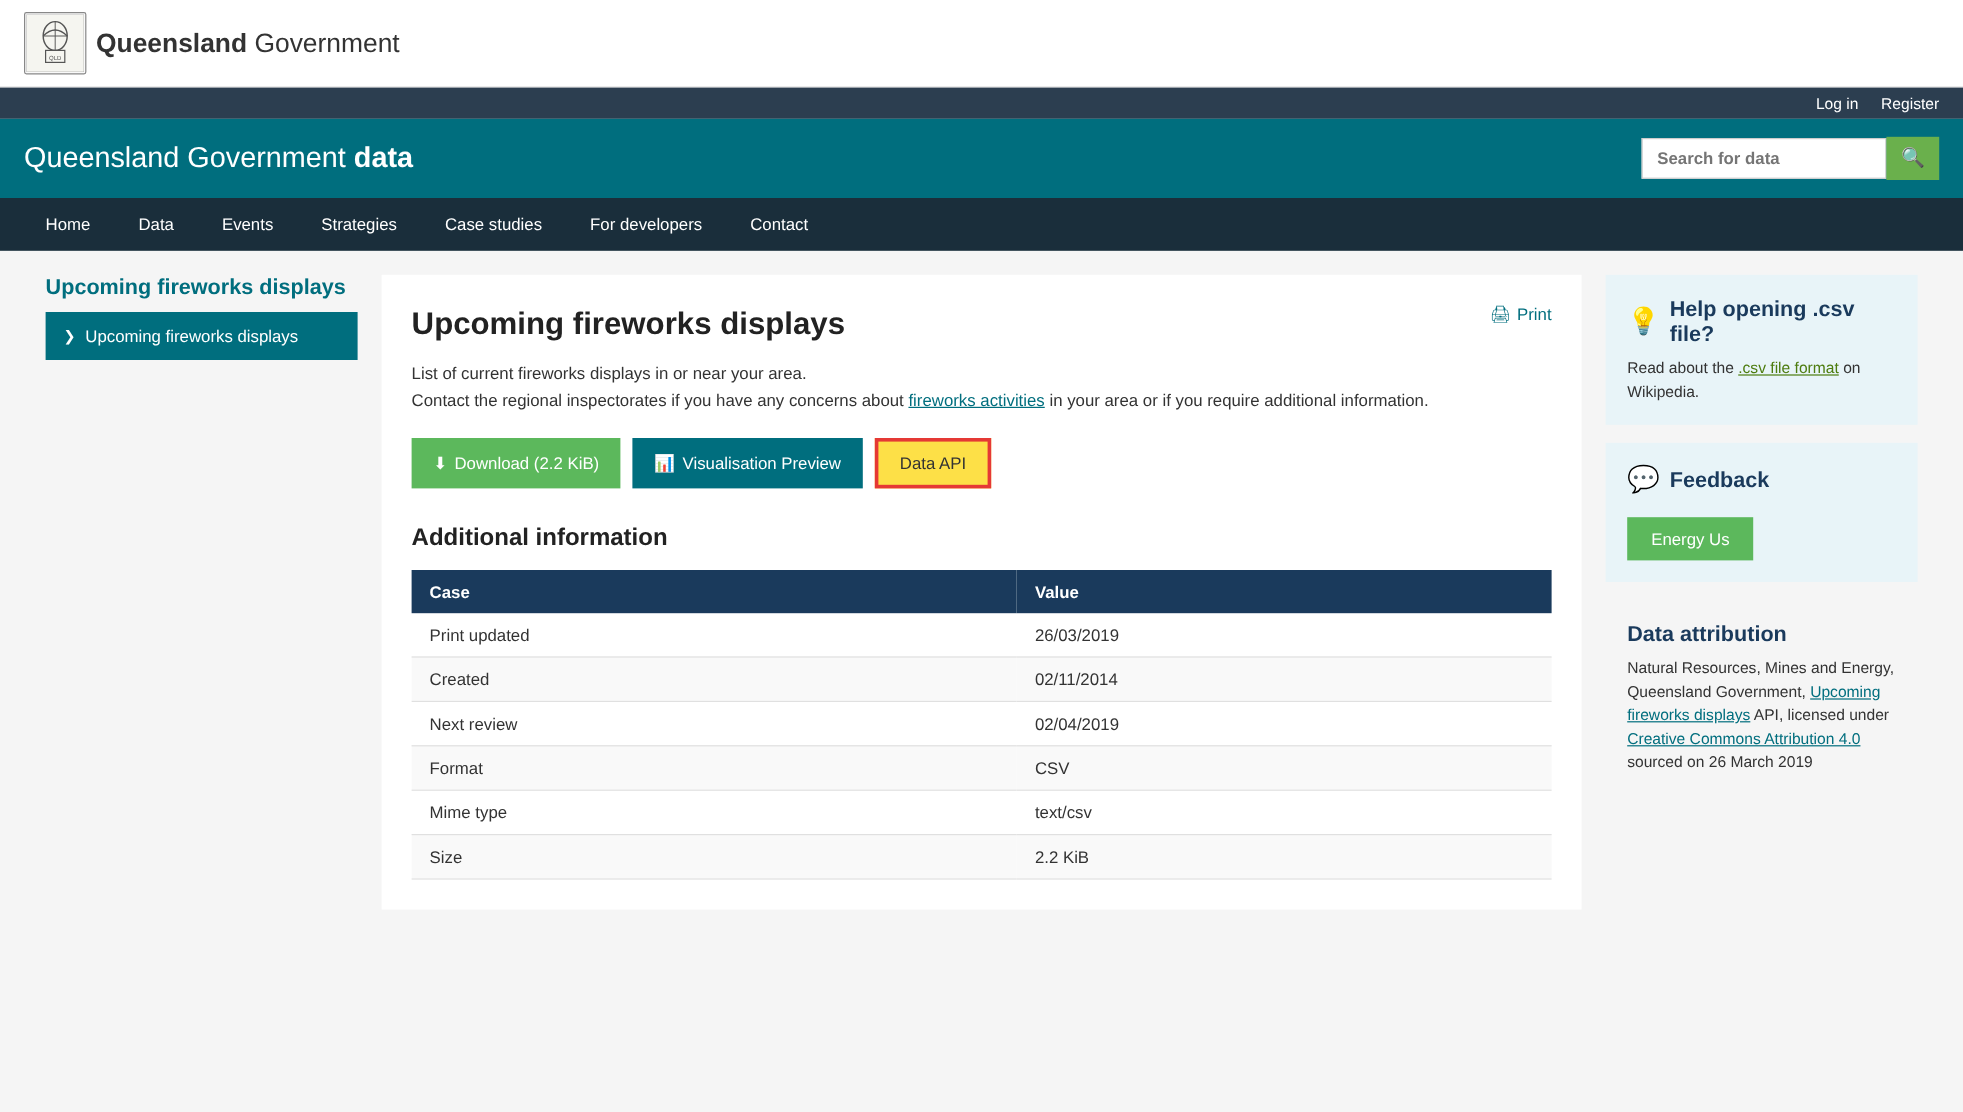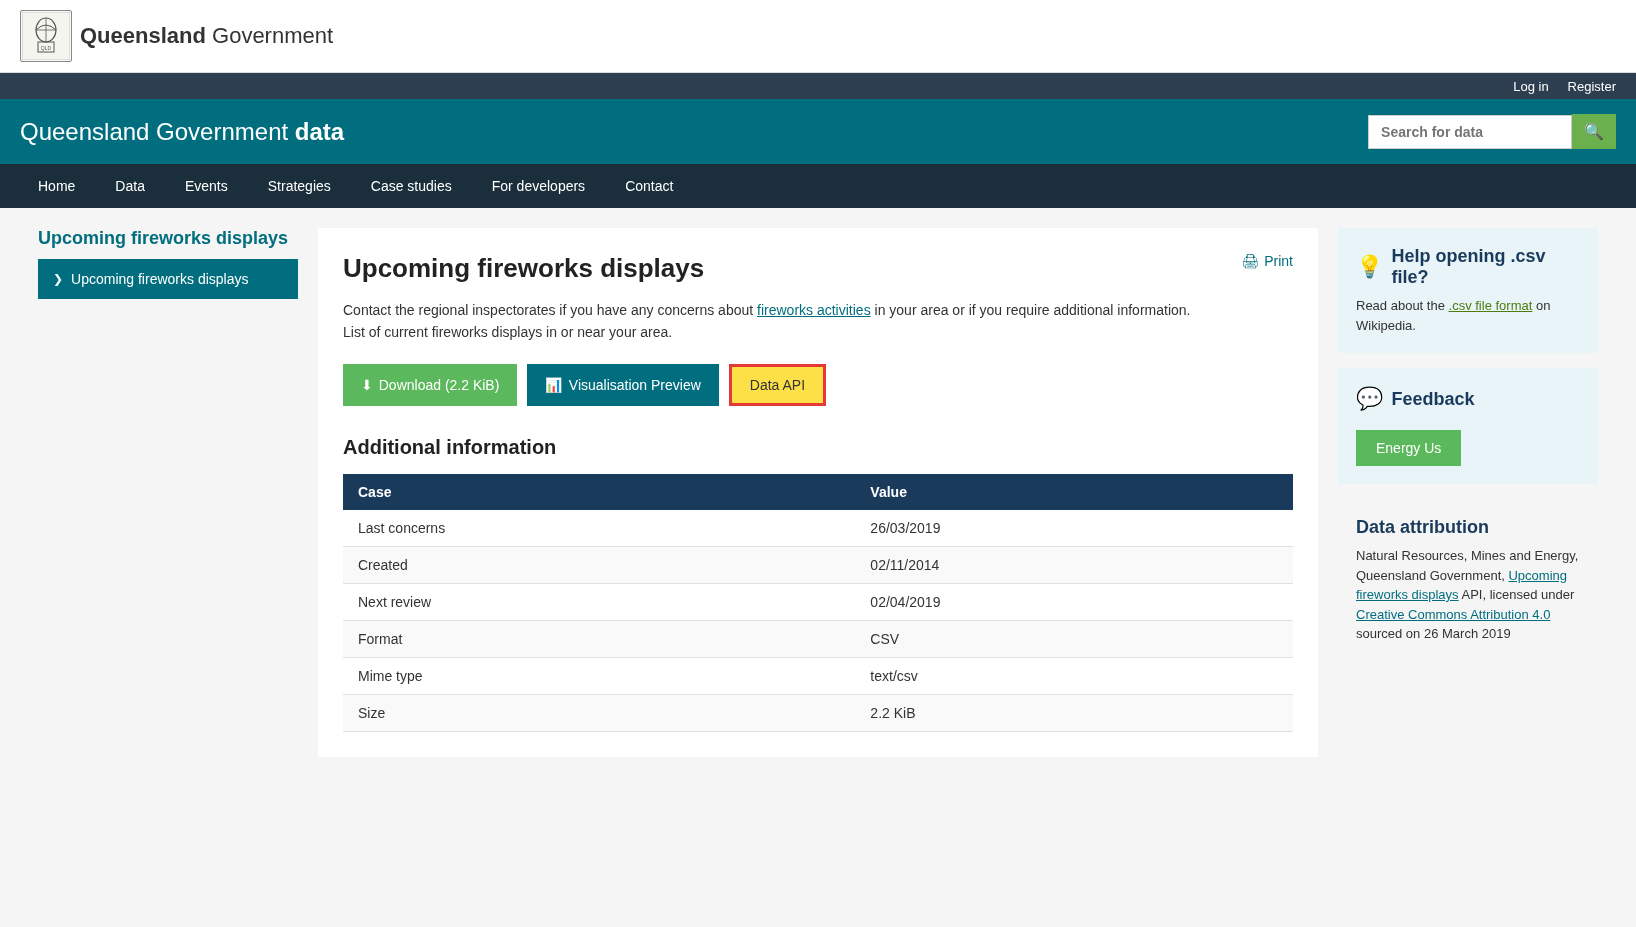--- a/index.html
+++ b/index.html
@@ -367,24 +367,24 @@
   <main class="main-content">
     <div class="content-header">
       <h1 class="page-title">Upcoming fireworks displays</h1>
       <a href="#" class="print-link">
         <span>🖨</span>
         <span>Print</span>
       </a>
     </div>
 
     <div class="description">
+      <p>List of current fireworks displays in or near your area.</p>
       <p>
         <span>Contact the regional inspectorates if you have any concerns about </span><a href="#">fireworks activities</a><span> in your area or if you require additional information.</span>
       </p>
-      <p>List of current fireworks displays in or near your area.</p>
     </div>
 
     <div class="action-buttons">
       <button class="btn-download">
         <span>⬇</span>
         <span>Download (2.2 KiB)</span>
       </button>
       <button class="btn-visualise">
         <span>📊</span>
         <span>Visualisation Preview</span>
@@ -398,21 +398,21 @@
       <h2>Additional information</h2>
       <table class="info-table">
         <thead>
           <tr>
             <th>Case</th>
             <th>Value</th>
           </tr>
         </thead>
         <tbody id="info-table-body">
         <tr>
-              <td>Last concerns</td>
+              <td>Print updated</td>
               <td>26/03/2019</td>
             </tr>
             <tr>
               <td>Created</td>
               <td>02/11/2014</td>
             </tr>
             <tr>
               <td>Next review</td>
               <td>02/04/2019</td>
             </tr>

